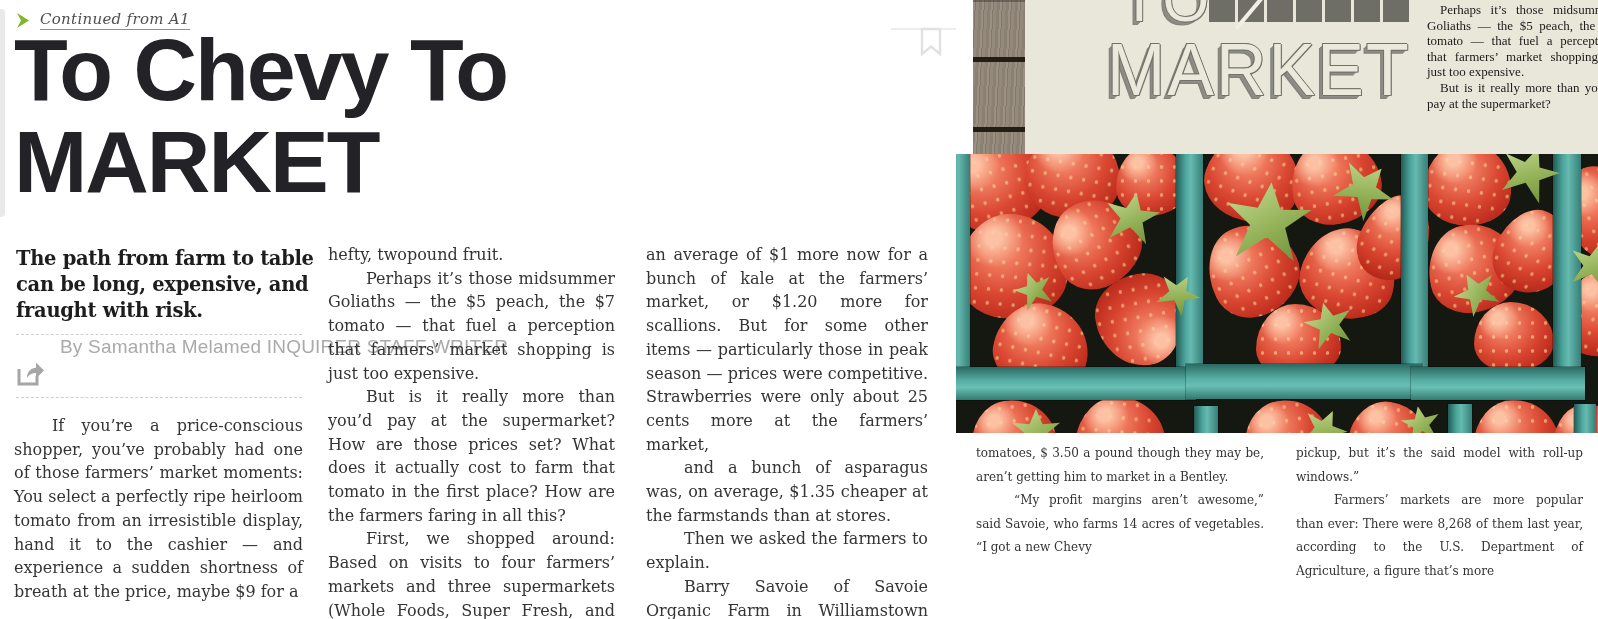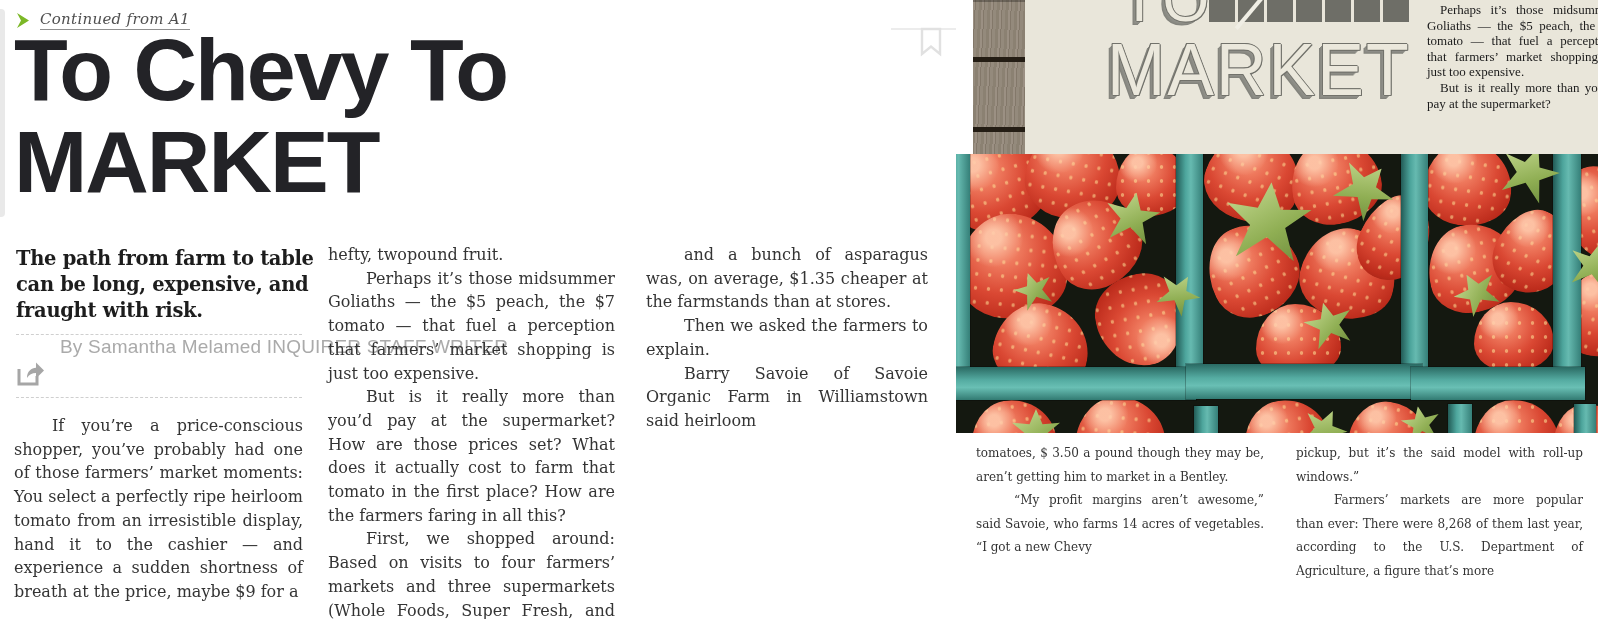--- a/index.html
+++ b/index.html
@@ -108,20 +108,21 @@
     <div class="bodycol col1">
       <p class="ind">If you’re a price-conscious shopper, you’ve probably had one of those farmers’ market moments: You select a perfectly ripe heirloom tomato from an irresistible display, hand it to the cashier — and experience a sudden shortness of breath at the price, maybe $9 for a</p>
     </div>
     <div class="bodycol col2">
       <p>hefty, twopound fruit.</p>
       <p class="ind">Perhaps it’s those midsummer Goliaths — the $5 peach, the $7 tomato — that fuel a perception that farmers’ market shopping is just too expensive.</p>
       <p class="ind">But is it really more than you’d pay at the supermarket? How are those prices set? What does it actually cost to farm that tomato in the first place? How are the farmers faring in all this?</p>
       <p class="ind">First, we shopped around: Based on visits to four farmers’ markets and three supermarkets (Whole Foods, Super Fresh, and Acme), you can expect to pay</p>
     </div>
     <div class="bodycol col3">
+      <p>an average of $1 more now for a bunch of kale at the farmers’ market, or $1.20 more for scallions. But for some other items — particularly those in peak season — prices were competitive. Strawberries were only about 25 cents more at the farmers’ market,</p>
       <p class="ind">and a bunch of asparagus was, on average, $1.35 cheaper at the farmstands than at stores.</p>
       <p class="ind">Then we asked the farmers to explain.</p>
       <p class="ind">Barry Savoie of Savoie Organic Farm in Williamstown said heirloom</p>
     </div>
 
     <div class="bookmark">
       <span>
         <svg width="66" height="32" viewBox="0 0 66 32">
           <line x1="0" y1="3" x2="66" y2="3" stroke="#ececec" stroke-width="2"></line>
           <path d="M31 3 h18 v25 l-9 -7.5 l-9 7.5 z" fill="none" stroke="#e1e1e1" stroke-width="2.4"></path>

